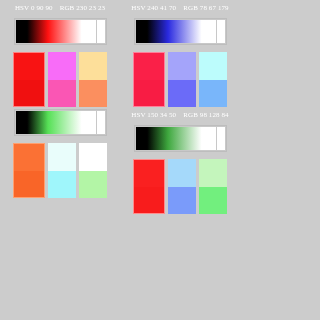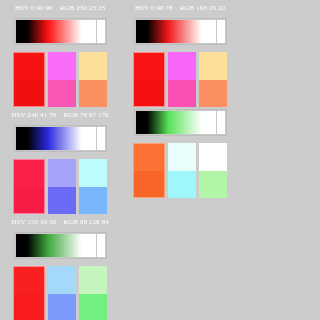--- a/index.html
+++ b/index.html
@@ -114,44 +114,20 @@
           <div class="cell" style="background: rgb(250, 86, 180);"></div>
         </div>
         <div class="swatch-col">
           <div class="cell" style="background: rgb(253, 223, 154);"></div>
           <div class="cell" style="background: rgb(251, 143, 95);"></div>
         </div>
       </div>
     </div>
     <div class="panel">
       <div class="panel-header">
-        <span class="hsv-label">HSV 0 90 78</span>
-        <span class="rgb-label">RGB 198 20 20</span>
-      </div>
-      <div class="ramp-frame">
-        <div class="ramp-gradient" style="background: linear-gradient(to right, rgb(0, 0, 0) 0%, rgb(0, 0, 0) 14%, rgb(240, 24, 24) 40%, rgb(255, 255, 255) 82%, rgb(255, 255, 255) 100%);"></div>
-        <div class="ramp-endcap" style="background: rgb(255, 255, 255);"></div>
-      </div>
-      <div class="swatch-area">
-        <div class="swatch-tall" style="border: 1px solid rgb(255, 138, 138);">
-          <div class="half" style="background: rgb(250, 20, 20);"></div>
-          <div class="half" style="background: rgb(244, 16, 16);"></div>
-        </div>
-        <div class="swatch-col">
-          <div class="cell" style="background: rgb(248, 102, 248);"></div>
-          <div class="cell" style="background: rgb(250, 80, 180);"></div>
-        </div>
-        <div class="swatch-col">
-          <div class="cell" style="background: rgb(253, 223, 154);"></div>
-          <div class="cell" style="background: rgb(251, 143, 95);"></div>
-        </div>
-      </div>
-    </div>
-    <div class="panel">
-      <div class="panel-header">
         <span class="hsv-label">HSV 240 41 70</span>
         <span class="rgb-label">RGB 78 67 179</span>
       </div>
       <div class="ramp-frame">
         <div class="ramp-gradient" style="background: linear-gradient(to right, rgb(0, 0, 0) 0%, rgb(0, 0, 0) 14%, rgb(42, 42, 224) 40%, rgb(255, 255, 255) 82%, rgb(255, 255, 255) 100%);"></div>
         <div class="ramp-endcap" style="background: rgb(255, 255, 255);"></div>
       </div>
       <div class="swatch-area">
         <div class="swatch-tall" style="border: 1px solid rgb(255, 127, 154);">
           <div class="half" style="background: rgb(250, 32, 72);"></div>

